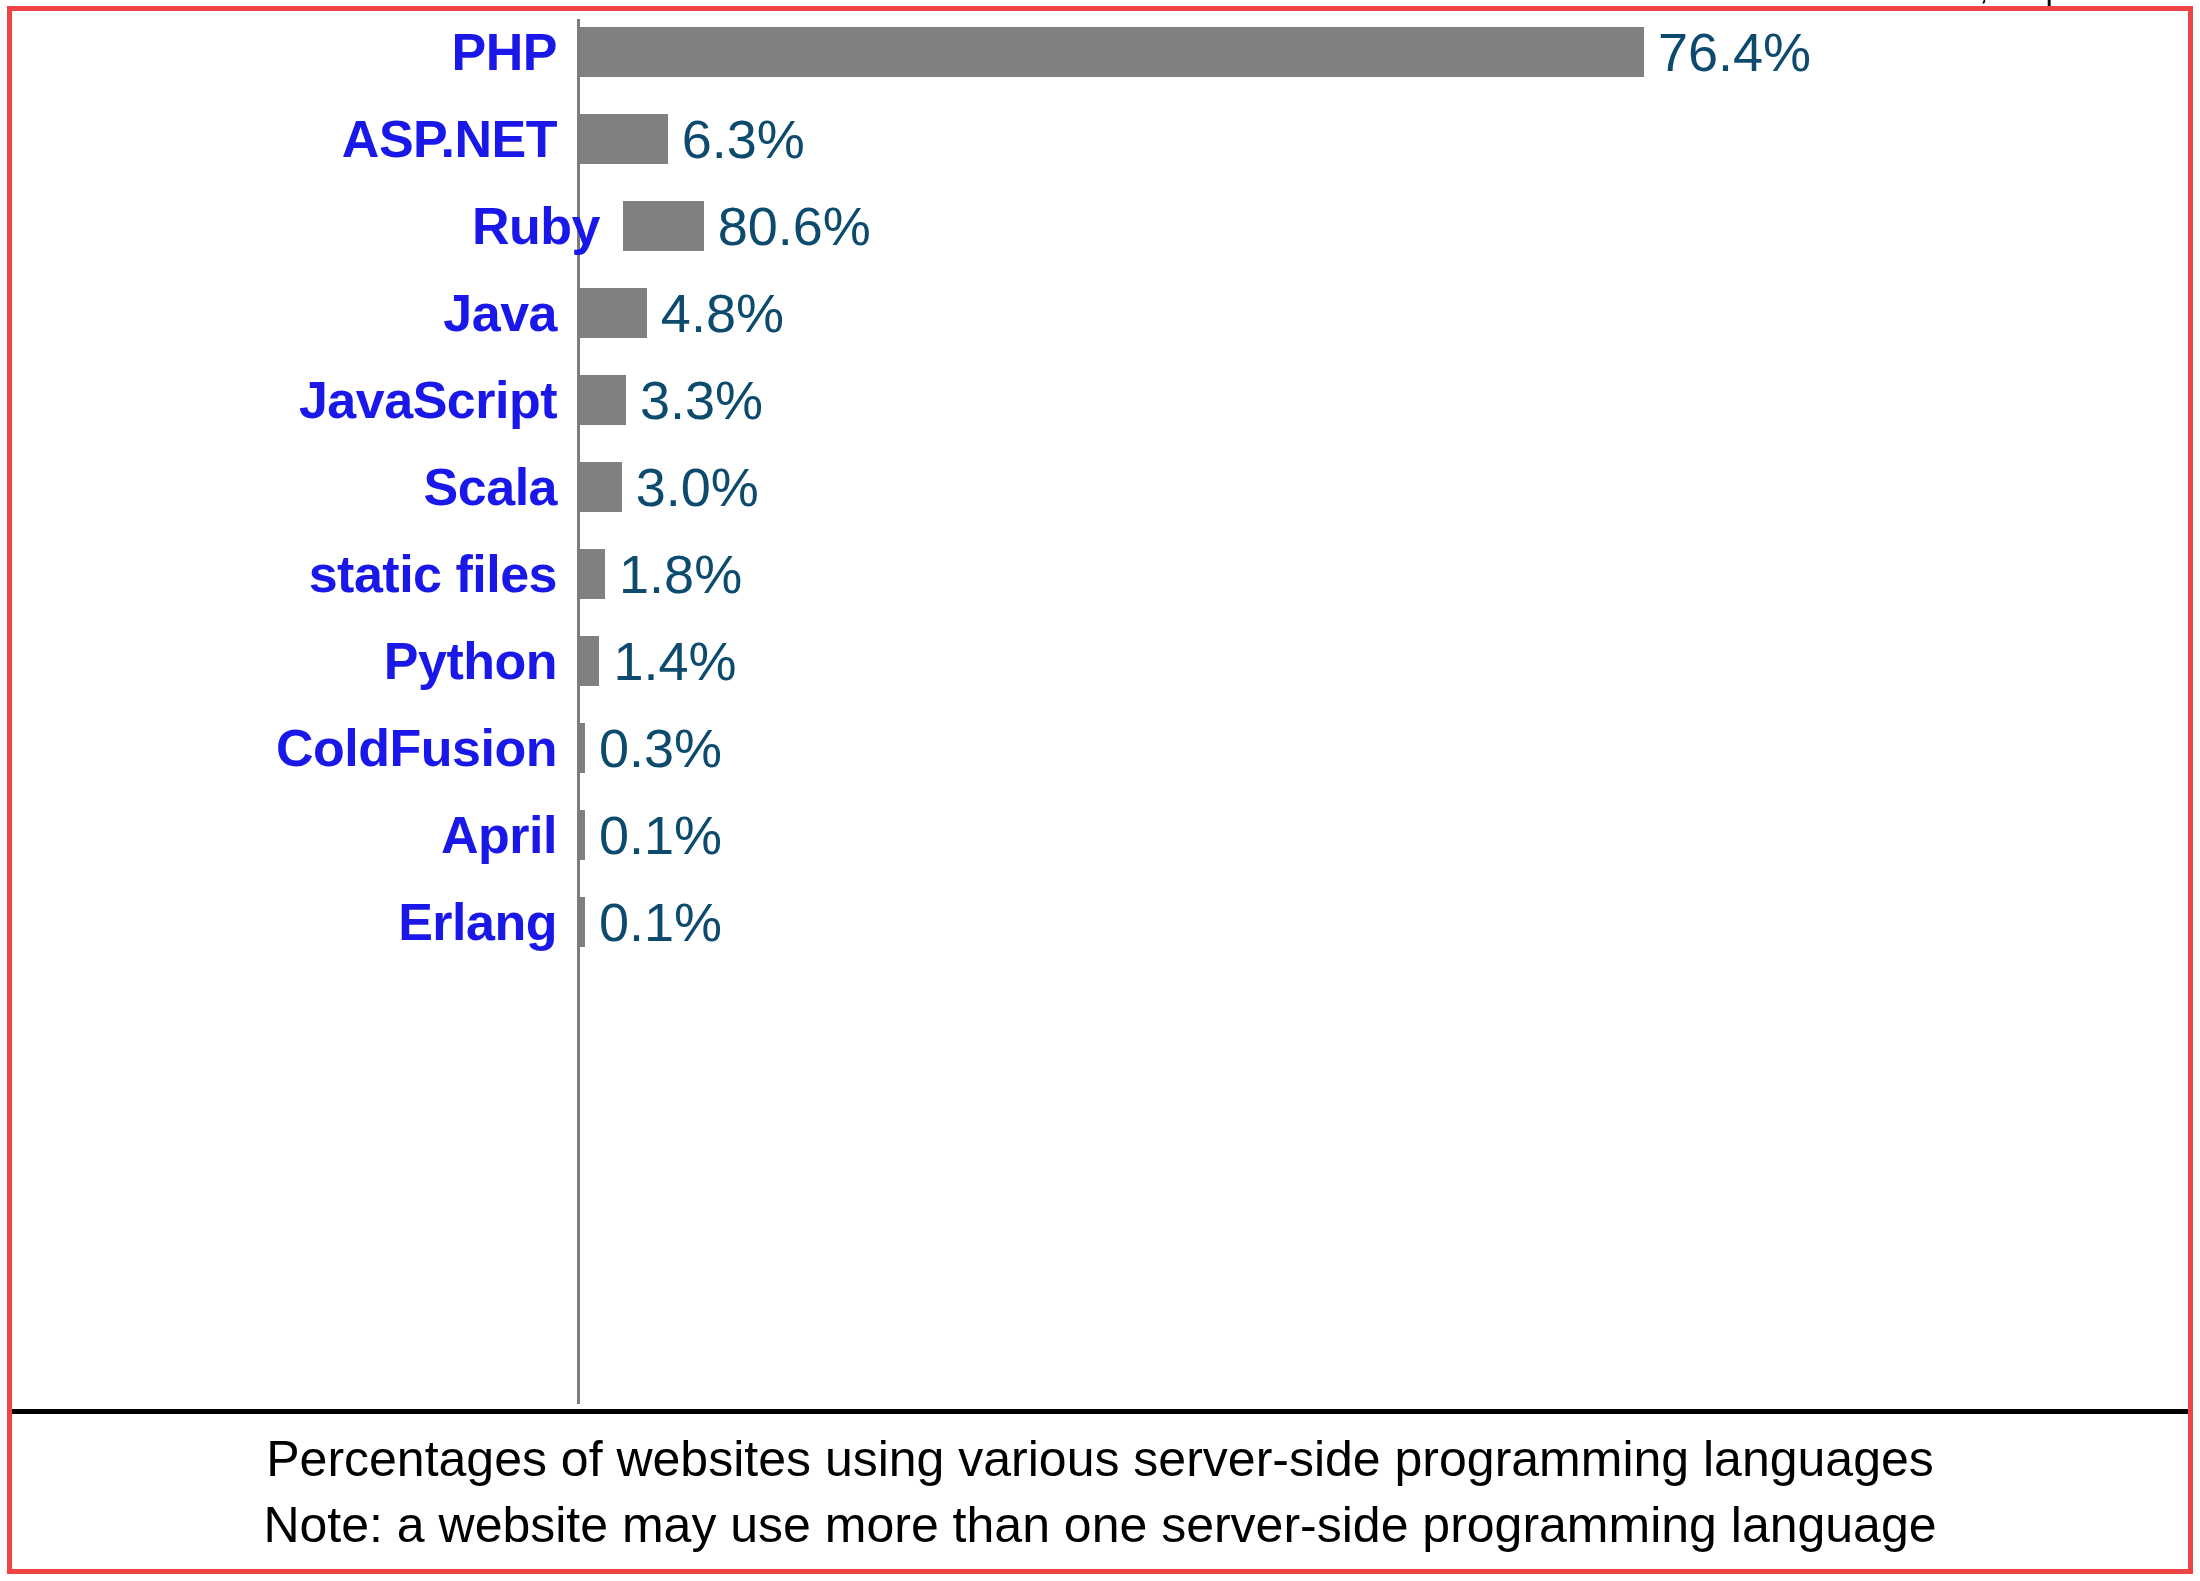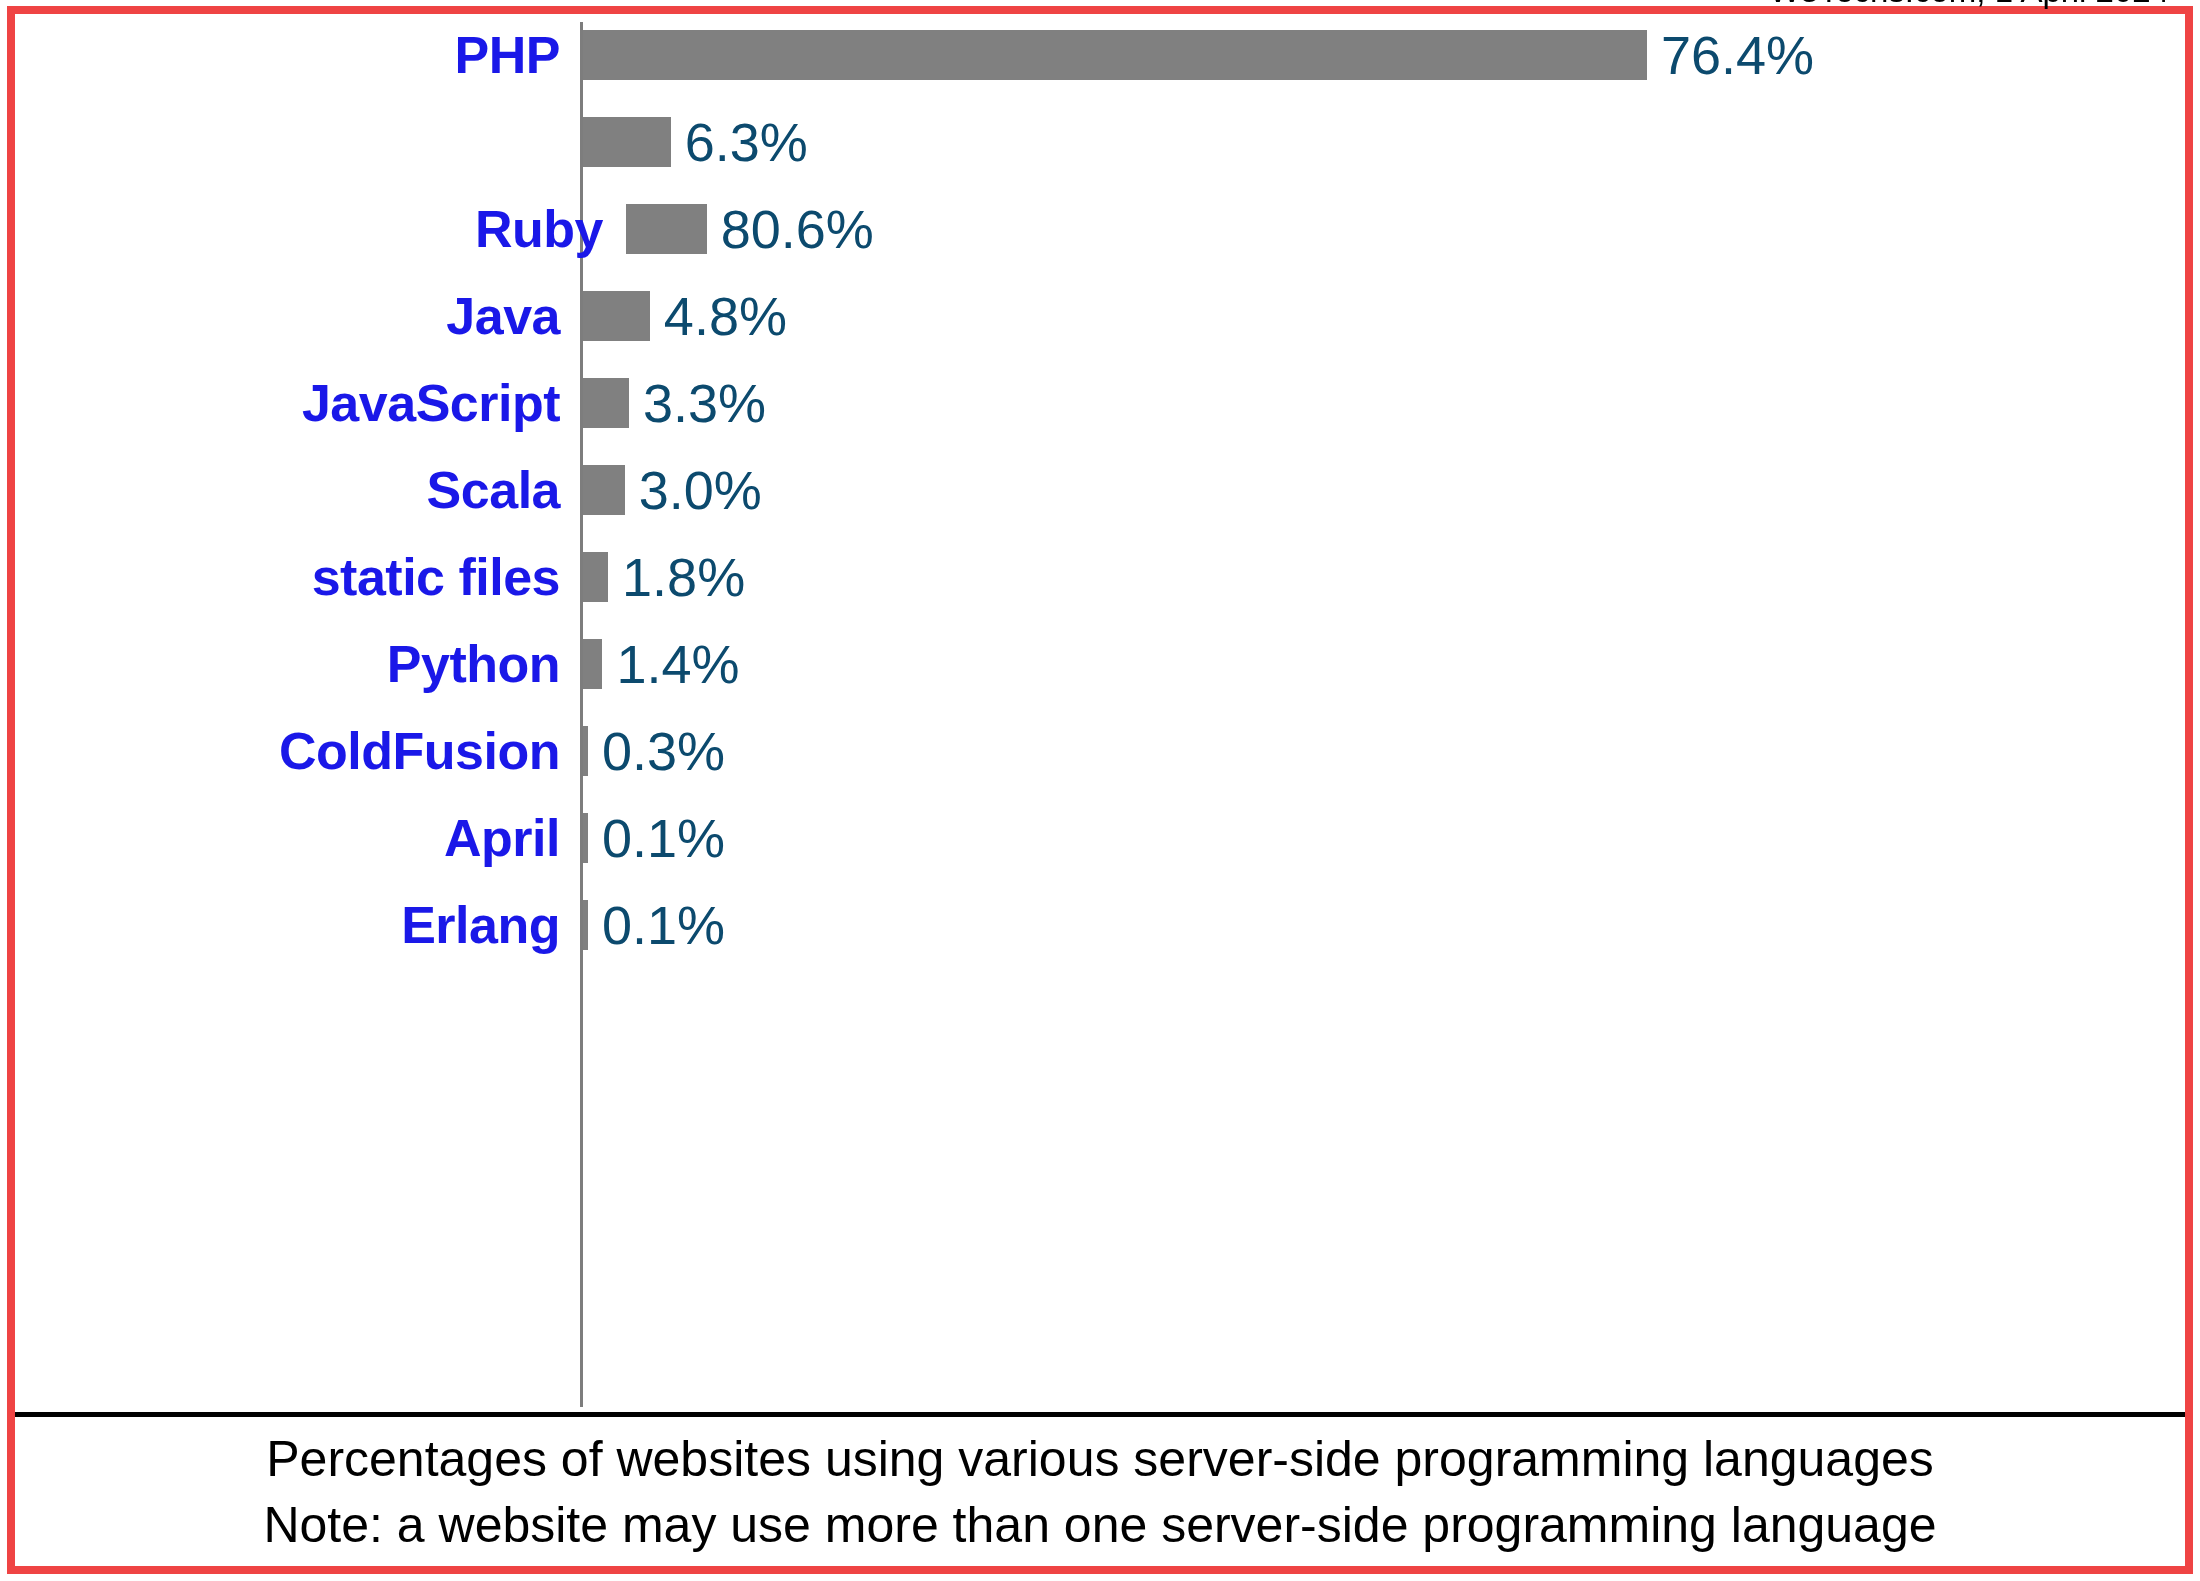--- a/index.html
+++ b/index.html
@@ -17,21 +17,21 @@
     background: #ffffff;
     box-sizing: border-box;
     overflow: hidden;
   }
   .frame {
     position: absolute;
     left: 7px;
     top: 6px;
     width: 2186px;
     height: 1568px;
-    border: 8px solid #ef4444;
+    border: 5px solid #ef4444;
     box-sizing: border-box;
     background: #ffffff;
   }
   
   .plot {
     position: absolute;
     left: 0;
     top: 0;
     right: 0;
     height: 1398px;
@@ -142,20 +142,21 @@
       <div class="axis-line"></div>
       <div class="rows" id="rows">
           <div class="row" style="top: 2px;">
             <div class="cat-label">PHP</div>
             <div class="bar-wrap">
               <div class="bar" style="width: 1064px; background: rgb(128, 128, 128);"></div>
               <div class="val-label">76.4%</div>
             </div>
           </div>
           <div class="row" style="top: 89px;">
+            <div class="cat-label">ASP.NET</div>
             <div class="bar-wrap">
               <div class="bar" style="width: 87.7382px; background: rgb(128, 128, 128);"></div>
               <div class="val-label">6.3%</div>
             </div>
           </div>
           <div class="row" style="top: 176px; margin-left: 43px;">
             <div class="cat-label">Ruby</div>
             <div class="bar-wrap">
               <div class="bar" style="width: 80.7749px; background: rgb(128, 128, 128);"></div>
               <div class="val-label">80.6%</div>

